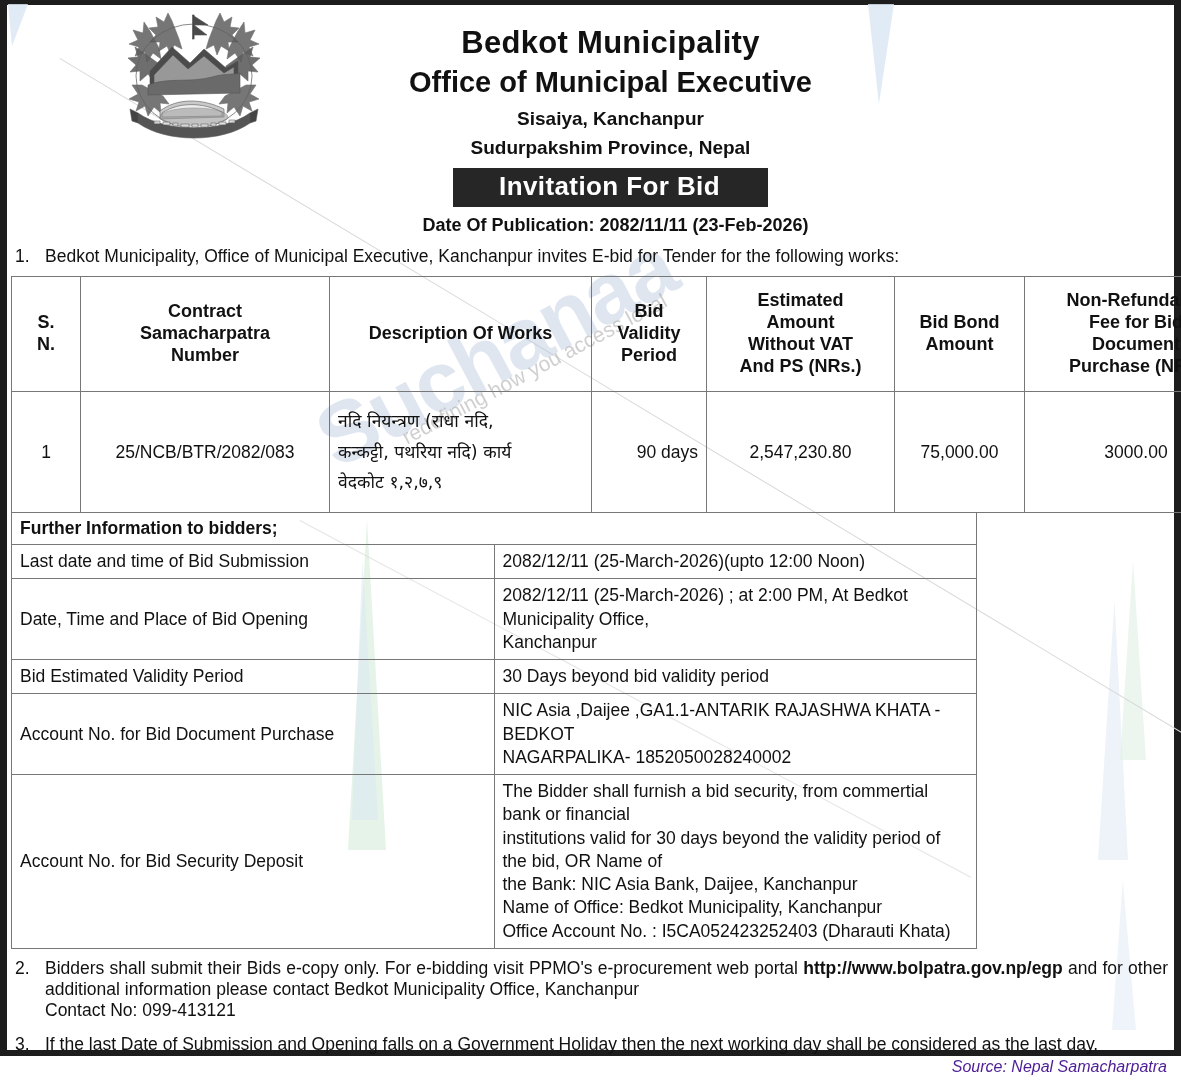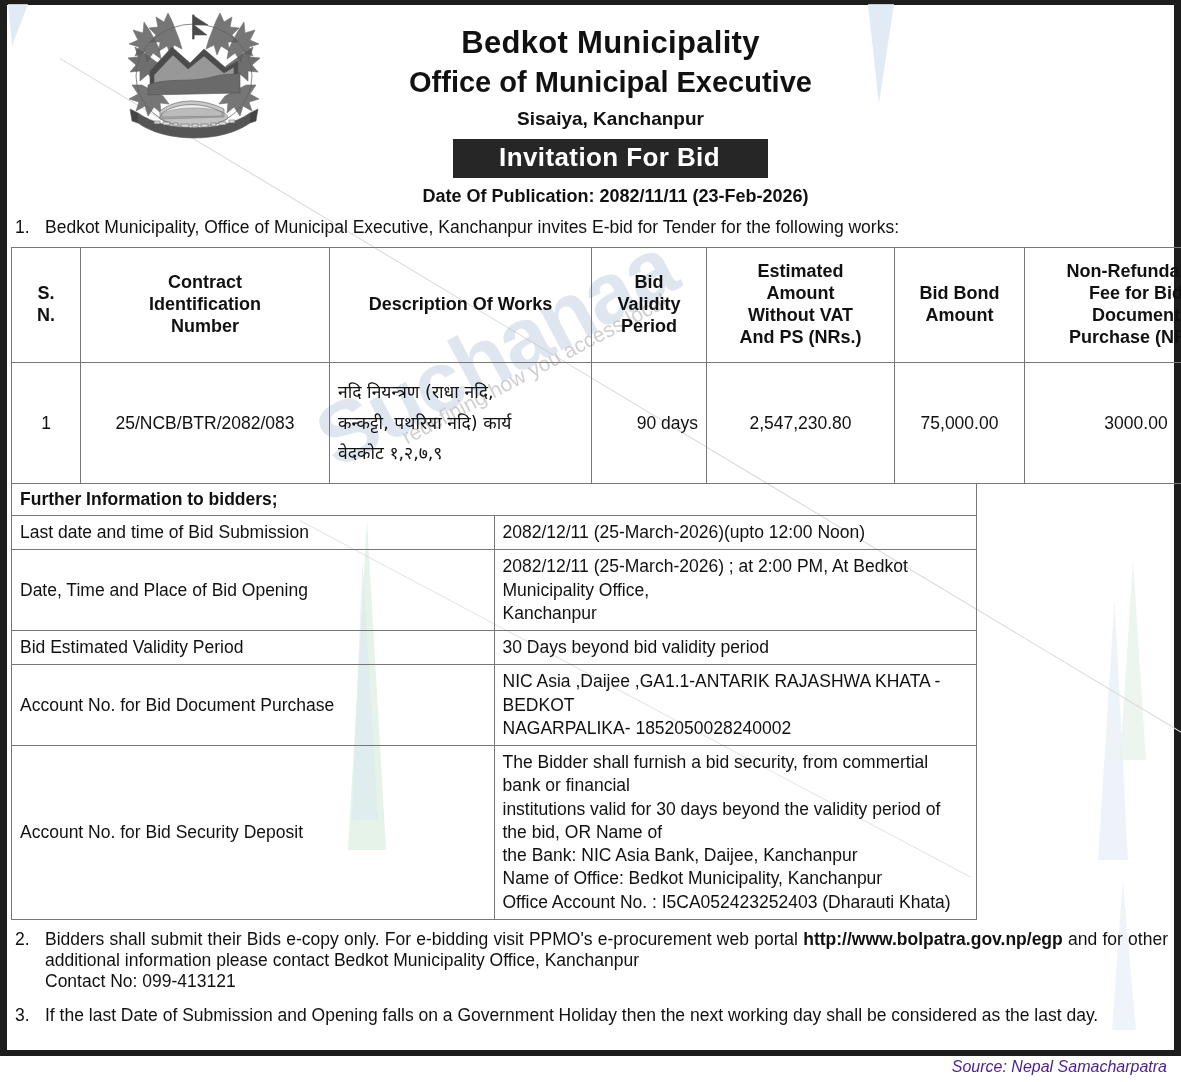--- a/index.html
+++ b/index.html
@@ -252,20 +252,21 @@
               <rect x="109" y="107" width="6" height="3"></rect>
             </g>
           </g>
         </g>
       </svg>
 
       <div class="title-block">
         <div class="t1">Bedkot  Municipality</div>
         <div class="t2">Office of Municipal Executive</div>
         <div class="t3">Sisaiya, Kanchanpur</div>
+        <div class="t4">Sudurpakshim Province, Nepal</div>
       </div>
 
       <div class="banner-wrap">
         <span class="banner">Invitation For Bid</span>
       </div>
       <div class="pubdate">Date Of Publication: 2082/11/11 (23-Feb-2026)</div>
     </div>
 
     <div class="intro">
       <div class="num">1.</div>
@@ -274,21 +275,21 @@
 
     <table class="t">
       <tbody>
         <tr class="row-head outer-top">
           <th class="c-sn">
             <div>S.</div>
             <div>N.</div>
           </th>
           <th class="c-cid">
             <div>Contract</div>
-            <div>Identification</div>
+            <div>Samacharpatra</div>
             <div>Number</div>
           </th>
           <th class="c-desc">Description Of Works</th>
           <th class="c-bvp">
             <div>Bid</div>
             <div>Validity</div>
             <div>Period</div>
           </th>
           <th class="c-est">
             <div>Estimated</div>

